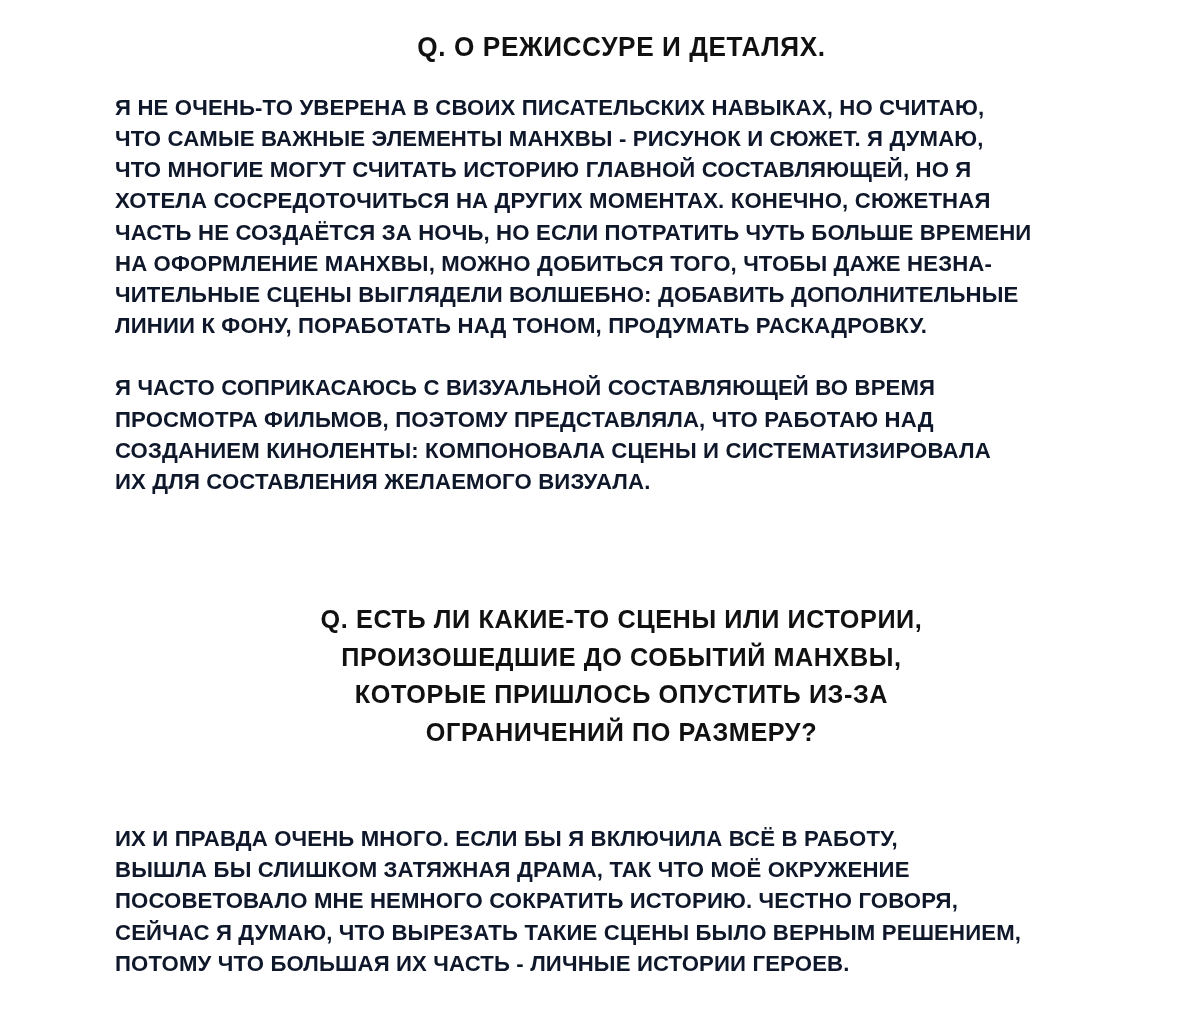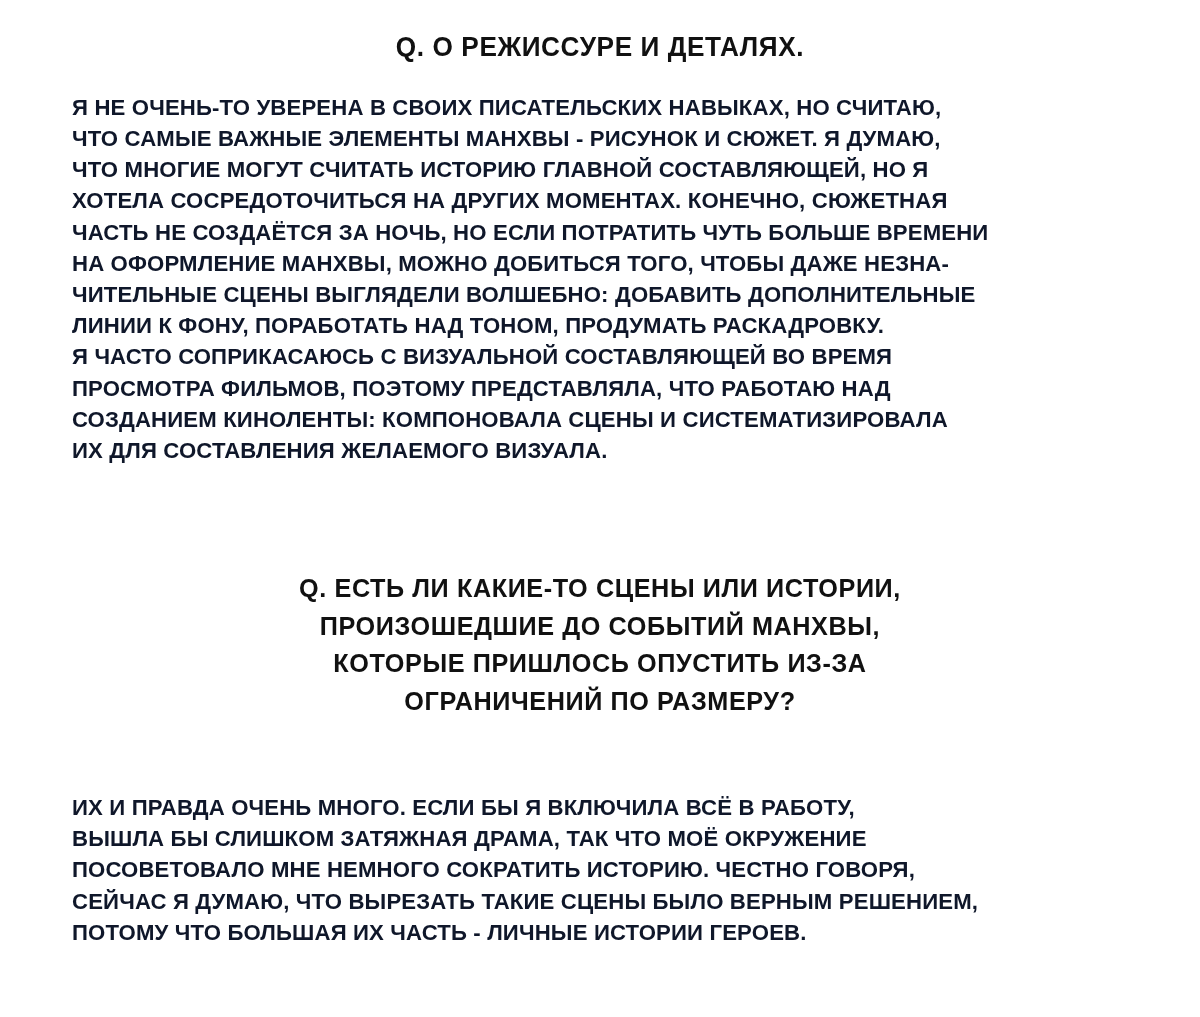--- a/index.html
+++ b/index.html
@@ -15,20 +15,21 @@
     font-family: "Liberation Sans", "DejaVu Sans", sans-serif;
     color: #141414;
     -webkit-font-smoothing: antialiased;
   }
   .page {
     position: relative;
     width: 1200px;
     height: 1017px;
     background: #ffffff;
     box-sizing: border-box;
+    padding-left: 43px;
   }
 
   
   .q-heading {
     text-align: center;
     font-weight: 700;
     font-size: 27px;
     letter-spacing: 0.6px;
     line-height: 1.18;
     color: #111111;
@@ -59,21 +60,21 @@
     color: #0f172a;
   }
   .body-line {
     display: block;
     white-space: nowrap;
     transform: scaleX(0.985);
     transform-origin: left center;
   }
 
   .para-1 { margin-top: 28px; }
-  .para-2 { }
+  .para-2 { margin-top: 31px; }
   .para-3 { margin-top: 12px; }
 
   .gap-before-q2 { height: 104px; }
   .gap-after-q2 { height: 60px; }
 </style>
 </head>
 <body>
 
 <div class="page">
 

